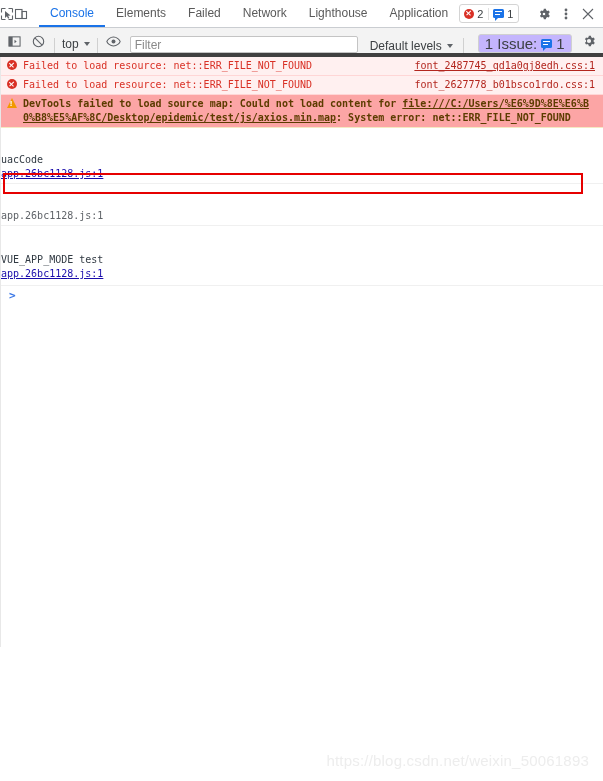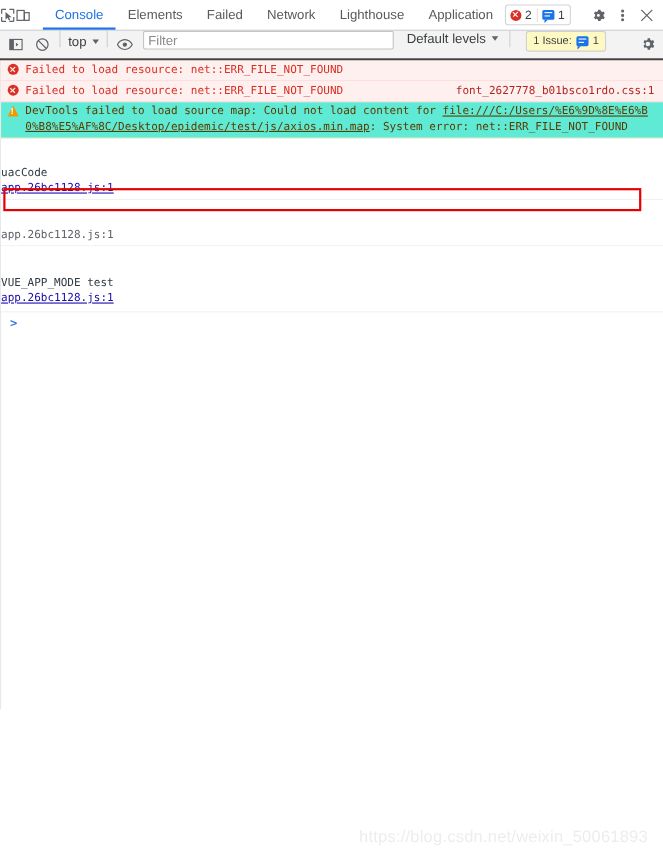--- a/index.html
+++ b/index.html
@@ -123,22 +123,22 @@
   .tb-act {
     width: 22px; height: 27px;
     display: flex; align-items: center; justify-content: center;
     cursor: pointer;
   }
 
   
   .toolbar {
     height: 25px;
     display: flex;
-    align-items: flex-start;
-    border-bottom: 2px solid #404040;
+    align-items: flex-end;
+    border-bottom: 4px solid #404040;
     background: #f3f3f3;
     padding: 0 2px;
   }
   .tl-btn {
     width: 24px; height: 24px;
     display: flex; align-items: center; justify-content: center;
     cursor: pointer;
   }
   .tl-sep { width:1px; height:15px; background:#d0d0d0; margin:0 4px; }
   .ctx-select {
@@ -175,24 +175,24 @@
     font-size:12px; color:#3c4043;
     margin-left: 12px; cursor:pointer;
   }
   .issues-box {
     display:flex; align-items:center;
     border:1px solid #d0d0d0;
     border-radius:3px;
     height:17px;
     padding: 0 6px;
     margin-left: 10px;
-    font-size: 10px;
+    font-size: 15px;
     color: #3c4043;
     cursor: pointer;
-    background:#fef9c3;
+    background:#c4b5fd;
   }
   .issues-box .icon-msg { margin: 0 4px 0 4px; }
   .toolbar-right { margin-left:auto; display:flex; align-items:center; }
   .row {
     position: relative;
     display: flex;
     align-items: flex-start;
     border-bottom: 1px solid #f0f0f0;
     padding: 2px 0 2px 0;
     font-family: "DejaVu Sans Mono", monospace;
@@ -223,23 +223,24 @@
     cursor: pointer;
     align-self: flex-start;
   }
   .row.error {
     background: #fff0f0;
     border-bottom: 1px solid #ffd6d6;
     color: #d93025;
   }
   .row.error .src { color: #b3261e; }
   .row.warn {
-    background: #5eead4;
+    background: #fca5a5;
     border-bottom: 1px solid #f4e9c3;
     color: #5c3c00;
+    font-weight: bold;
   }
   .row.warn .link {
     color: #5c3c00;
     text-decoration: underline;
   }
   .row.info { background:#ffffff; color:#303942;flex-direction:column; }
   .row.info .src { color:#1a0dab; }
   .row.info.nolink .src { color:#5f6368; text-decoration:none; }
 
   .err-dot {
@@ -454,20 +455,21 @@
   </div>
 </div>
 
 <div class="console-wrap">
 
   <div class="row error">
     <div class="gutter">
       <span class="err-dot"></span>
     </div>
     <div class="text">Failed to load resource: net::ERR_FILE_NOT_FOUND</div>
+    <div class="src">font_2487745_qd1a0gj8edh.css:1</div>
   </div>
 
   <div class="row error">
     <div class="gutter">
       <span class="err-dot"></span>
     </div>
     <div class="text">Failed to load resource: net::ERR_FILE_NOT_FOUND</div>
     <div class="src" style="text-decoration:none;">font_2627778_b01bsco1rdo.css:1</div>
   </div>
 

